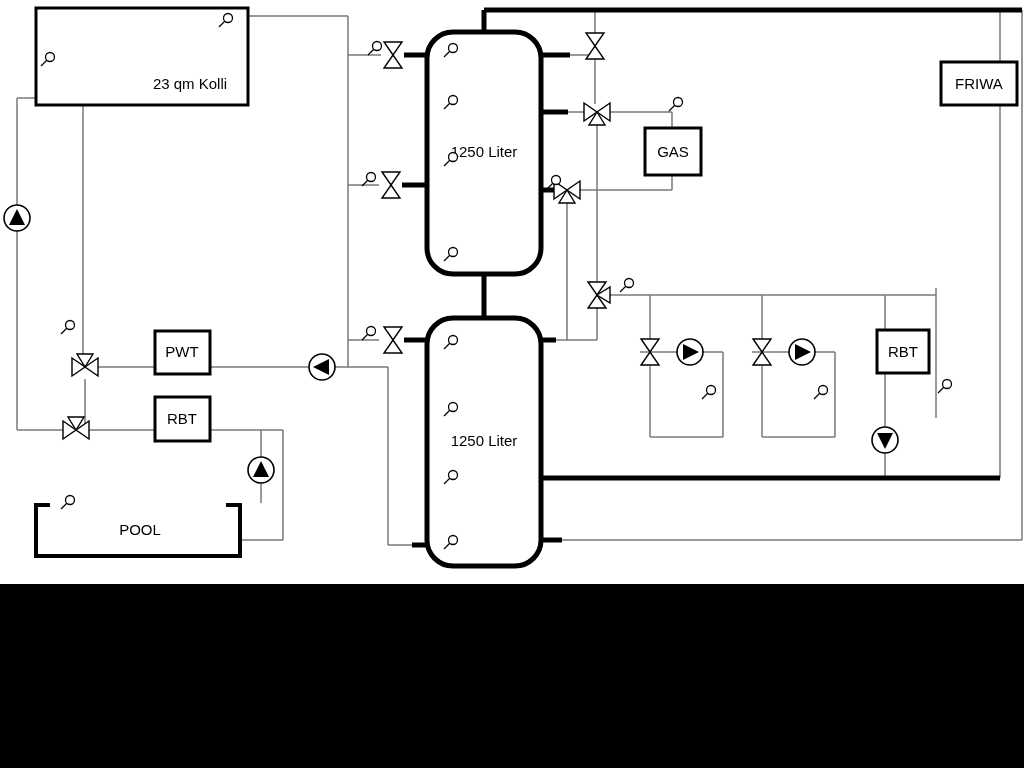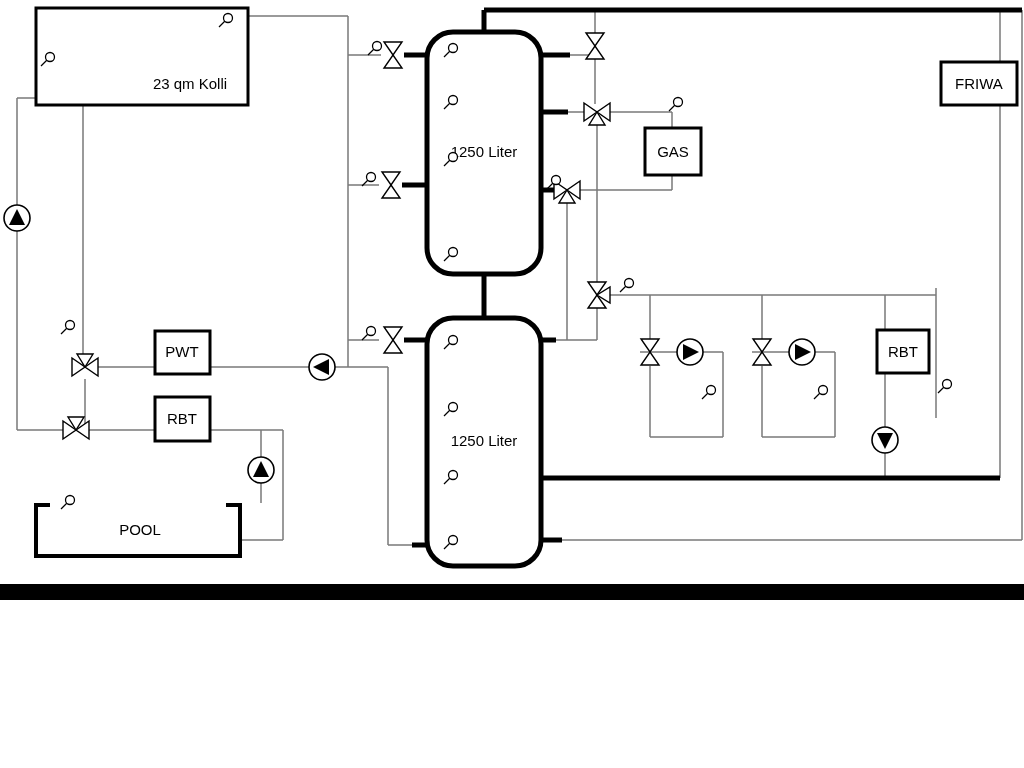--- a/index.html
+++ b/index.html
@@ -1,16 +1,16 @@
 <!DOCTYPE html>
 <html><head>
 <meta charset="utf-8">
 <style>
   html,body { margin:0; padding:0; background:#ffffff; }
-  .stage { width:1024px; height:600px; position:relative; overflow:hidden; }
+  .stage { width:1024px; height:768px; position:relative; overflow:hidden; }
   svg { display:block; }
   text.lbl {
     font-family:"Liberation Sans", sans-serif;
     font-size:15px;
     fill:#000000;
     text-anchor:middle;
   }
 </style>
 </head>
 <body>

